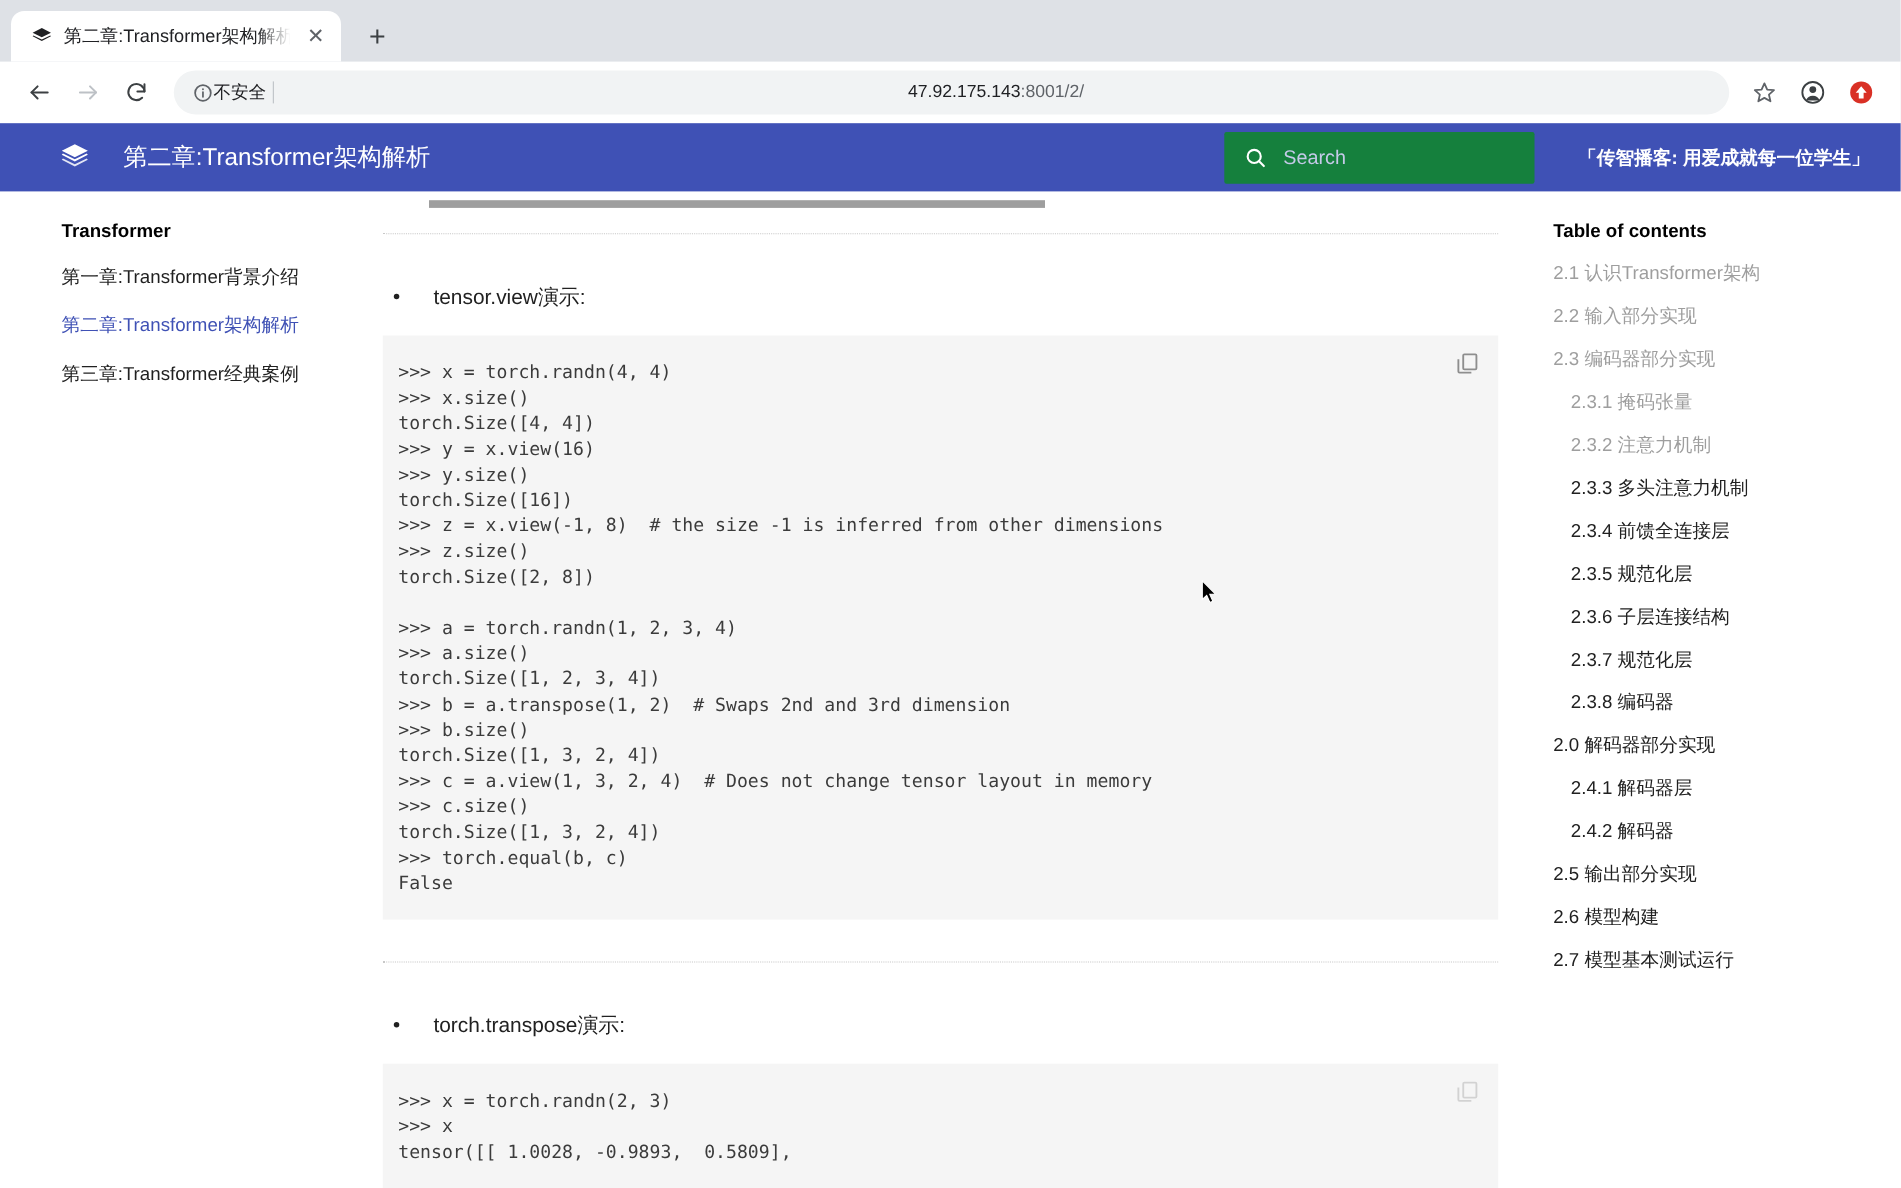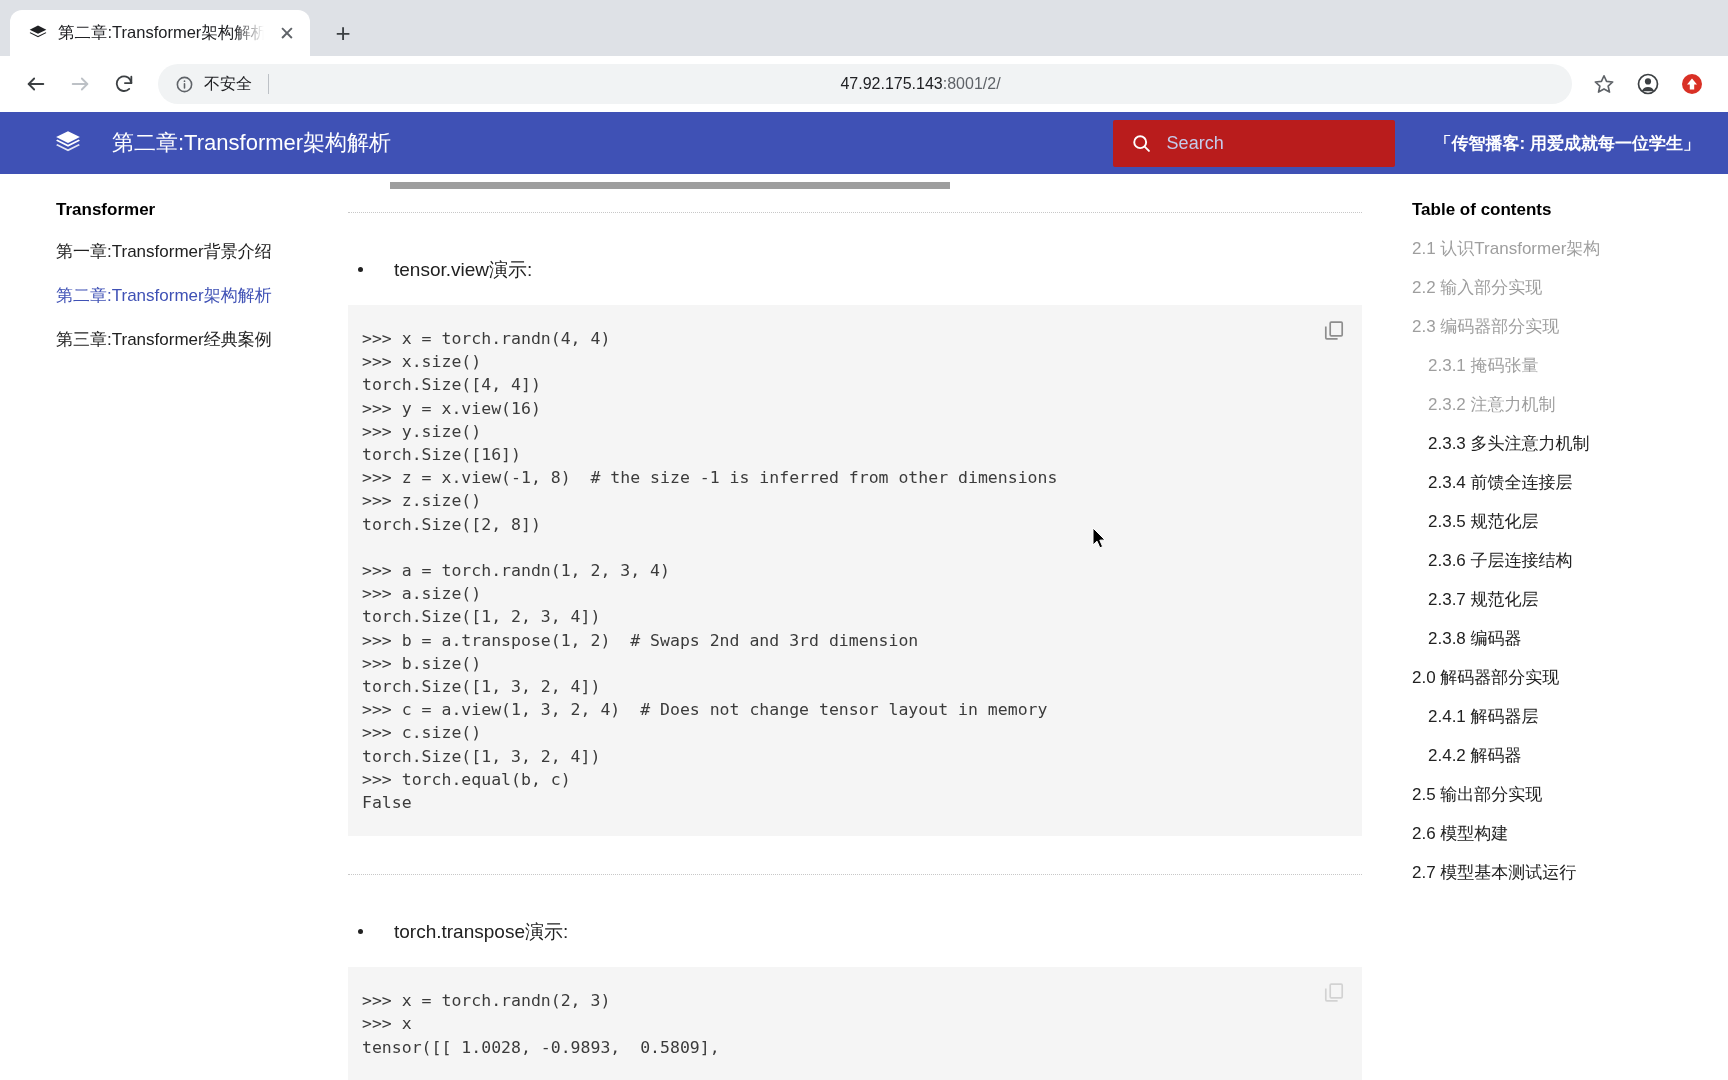--- a/index.html
+++ b/index.html
@@ -83,21 +83,20 @@
 
   #omnibox {
     flex: 1;
     height: 40px;
     background: #f1f3f4;
     border-radius: 20px;
     margin: 0 8px 0 10px;
     display: flex;
     align-items: center;
     padding: 0 16px;
-    gap: 10px;
   }
   #security-icon {
     width: 20px; height: 20px;
     flex: 0 0 20px;
     display: flex; align-items: center; justify-content: center;
   }
   #security-label {
     font-size: 16px;
     color: #202124;
     white-space: nowrap;
@@ -145,21 +144,21 @@
   #site-title {
     font-size: 22px;
     color: #ffffff;
     white-space: nowrap;
     flex: 0 0 auto;
   }
   #header-spacer { flex: 1; }
   #search-box {
     width: 282px;
     height: 47px;
-    background: #b91c1c;
+    background: #15803d;
     border-radius: 2px;
     display: flex;
     align-items: center;
     padding: 0 18px;
     gap: 14px;
     cursor: text;
   }
   #search-icon { width: 22px; height: 22px; flex: 0 0 22px; display:flex; align-items:center; justify-content:center; }
   #search-input {
     background: transparent;

